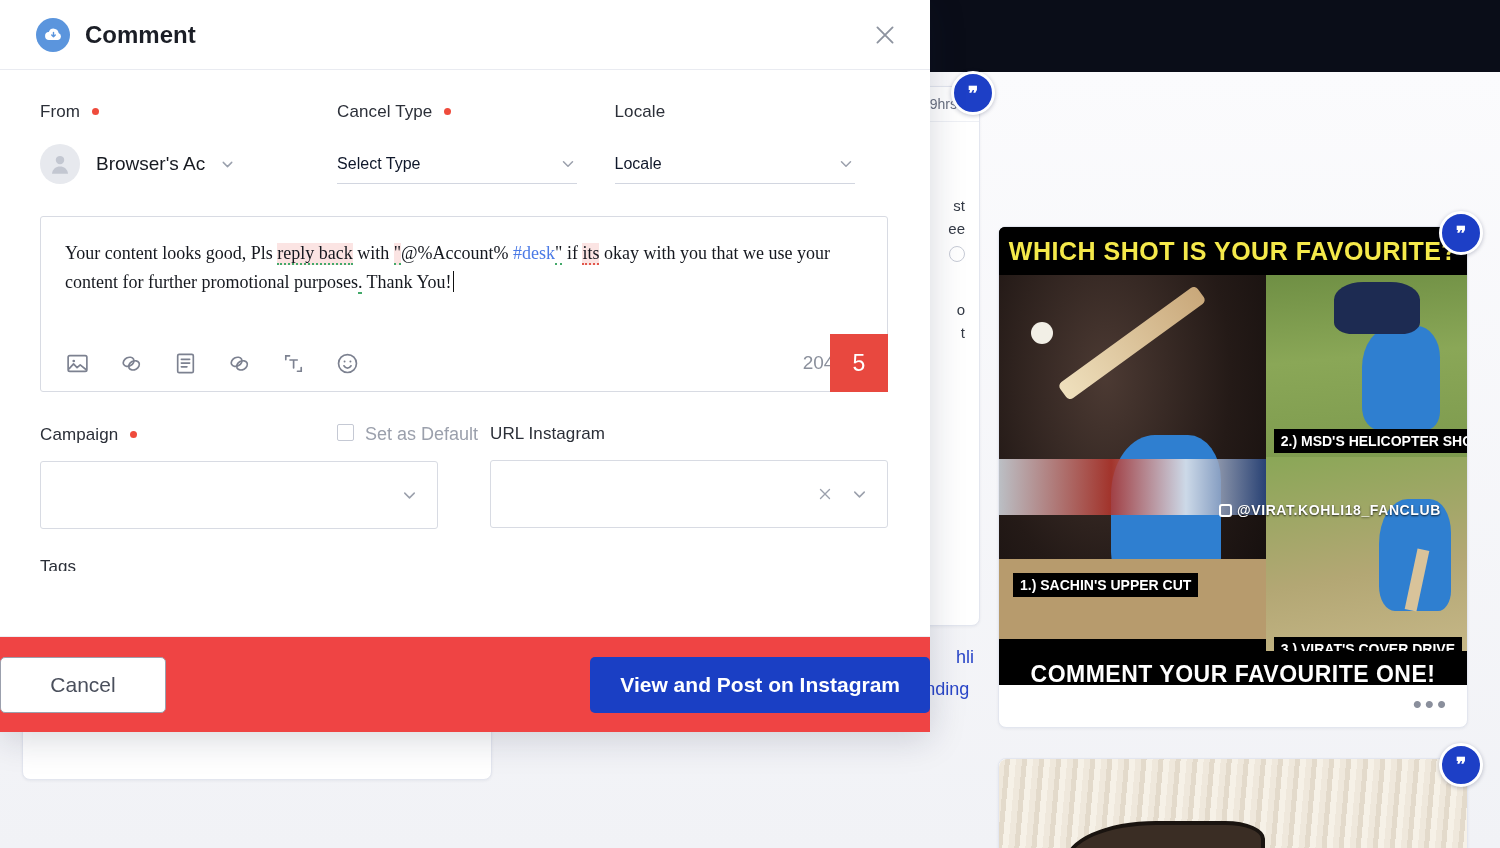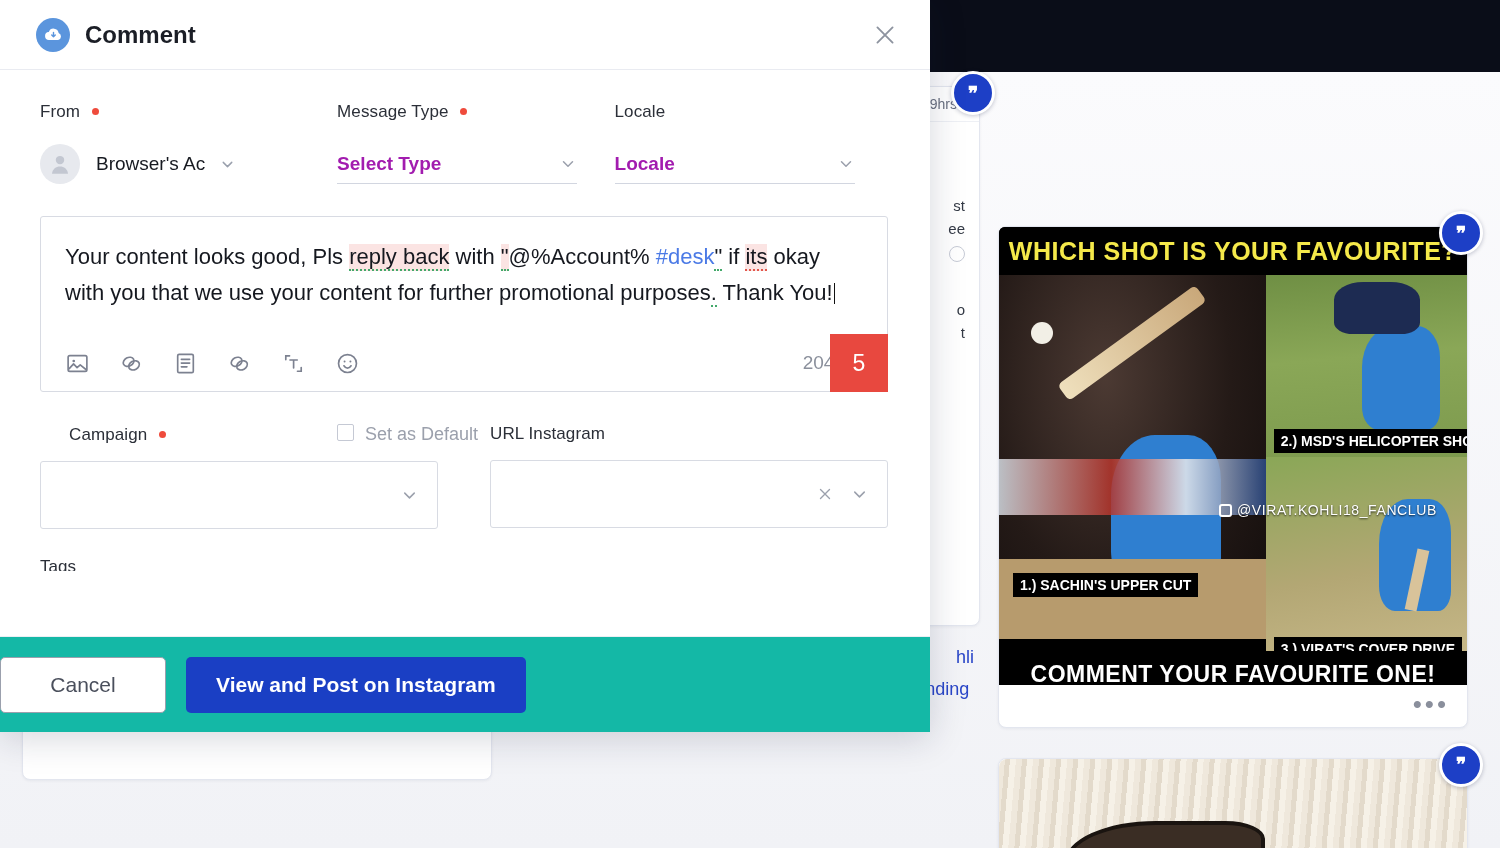--- a/index.html
+++ b/index.html
@@ -69,21 +69,21 @@
   .pane-2 { right:0; top:48px; width:43%; height:182px;
     background: linear-gradient(175deg,#6f8f44 0%, #8aa757 45%, #7d9a4e 100%); }
   .pane-3 { right:0; top:230px; width:43%; height:208px;
     background: linear-gradient(170deg,#8aa757 0%, #b3a774 55%, #c8b98a 100%); }
   .shirt { position:absolute; background:#2f7fd0; border-radius:40% 30% 18% 22%; }
   .pane-label {
     position:absolute; background:#000; color:#fff; font-weight:bold;
     font-size:14px; padding:4px 7px; white-space:nowrap;
   }
   .watermark {
-    position:absolute; left:47%; top:60%; color:#fff; font-size:14px; font-weight:normal;
+    position:absolute; left:47%; top:60%; color:#fff; font-size:14px; font-weight:bold;
     letter-spacing:.6px; text-shadow:0 1px 2px rgba(0,0,0,.8); white-space:nowrap;text-align:center;
   }
   .wm-box { display:inline-block; width:13px;height:13px;border:2px solid #fff;border-radius:3px;
             vertical-align:-2px; margin-right:5px; }
 
   .fur-card { height: 120px; overflow:hidden; border-radius:8px 8px 0 0;
     background: repeating-linear-gradient(95deg,#efe8dc 0 6px,#e3dacb 6px 11px, #f6f1e7 11px 17px); }
   .shoe { position:absolute; left:14%; top:62px; width:200px; height:90px;
     background:#3a2d24; border:4px solid #1a1410; border-radius:46% 20% 40% 55%; }
 
@@ -125,30 +125,30 @@
   .avatar { width: 40px; height: 40px; border-radius: 50%; background: #e7e9ee;
             display:flex; align-items:center; justify-content:center; flex:0 0 40px; }
   .from-name { font-size: 19px; color: #171a21; margin-left: 16px; white-space: nowrap; }
   .caret { color: #9aa0ad; margin-left: 14px; }
 
   .underline-select {
     margin-top: 22px; height: 40px; border-bottom: 1px solid #d2d6e0;
     display: flex; align-items: center; justify-content: space-between;
     width: 240px; cursor: pointer;
   }
-  .underline-select .ph { font-size: 19px; color: #a21caf; font-weight: bold; }
+  .underline-select .ph { font-size: 16px; color: #0f172a; }
 
   
   #editor-wrap {
     margin-top: 32px; width: 848px; border: 1px solid #d8dbe3; border-radius: 3px;
     position: relative; background: #fff;
   }
   #editor-text {
-    padding: 22px 24px 6px 24px; font-size: 22px; line-height: 1.62;
-    color: #15181f; min-height: 118px;
+    padding: 22px 24px 6px 24px; font-size: 18px; line-height: 1.62;
+    color: #15181f; min-height: 118px; font-family: Liberation Serif, serif;
   }
   .sp-red { background: #fbe4e3; }
   .sp-red-u { border-bottom: 2px dotted #e2574c; }
   .sp-grn-u { border-bottom: 2px dotted #43a96a; }
   .tag-blue { color: #4b7ae6; }
   .caret-bar {
     display:inline-block; width:1.5px; height:21px; background:#111;
     vertical-align:-4px; margin-left:1px;
   }
 
@@ -160,41 +160,41 @@
   #char-badge {
     position: absolute; right: -1px; bottom: -1px; width: 58px; height: 58px;
     background: #e8483f; color: #fff; font-size: 23px;
     display: flex; align-items: center; justify-content: center;
   }
 
   
   .row-2 { display: flex; margin-top: 32px; }
   .col-campaign { width: 450px; }
   .col-url { width: 400px; }
-  .campaign-head { display: flex; align-items: center; margin-left: 29px; }
+  .campaign-head { display: flex; align-items: center; }
   .default-check { margin-left: auto; display: flex; align-items: flex-start; gap: 11px; cursor: pointer; padding-right: 12px; }
   .checkbox { width: 17px; height: 17px; border: 1.5px solid #c5c9d4; border-radius: 2px; background:#fff; }
   .check-label { font-size: 18px; color: #9ba0ac; }
   .box-select {
     margin-top: 16px; height: 68px; border: 1px solid #d8dbe3; border-radius: 3px;
     display: flex; align-items: center; justify-content: flex-end;
     padding-right: 18px; gap: 16px; cursor: pointer; background: #fff;
   }
   .box-select.url-box { height: 68px; margin-top: 16px; }
   .sel-ic { color: #9ba0ac; }
 
   #tags-label {
     margin-top: 28px; font-size: 17px; color: #2b2f38;
     height: 14px; overflow: hidden;
   }
 
   #modal-footer {
     flex: 0 0 96px; height: 96px; border-top: 1px solid #eceef3;
-    display: flex; align-items: center; justify-content: flex-start; gap: 20px;
-    background: #14b8a6;
+    display: flex; align-items: center; justify-content: space-between; gap: 20px;
+    background: #ef4444;
   }
   #btn-cancel {
     width: 166px; height: 56px; border: 1px solid #9ba0ad; border-radius: 5px;
     background: #fff; color: #4a4f5c; font-size: 21px; cursor: pointer;
     font-family: "Liberation Sans", sans-serif;
   }
   #btn-post {
     height: 56px; padding: 0 30px; border: none; border-radius: 5px;
     background: #1a3fc4; color: #fff; font-size: 21px; font-weight: bold;
     cursor: pointer; font-family: "Liberation Sans", sans-serif;
@@ -326,21 +326,21 @@
           <div class="caret">
             <svg width="17" height="17" viewBox="0 0 24 24" fill="none" stroke="currentColor" stroke-width="2">
               <path d="M6 9l6 6 6-6" stroke-linecap="round" stroke-linejoin="round"></path>
             </svg>
           </div>
         </div>
       </div>
 
       <div class="col-type">
         <div class="field-label">
-          <span>Message Type</span>
+          <span>Cancel Type</span>
           <span class="req-dot"></span>
         </div>
         <div class="underline-select">
           <span class="ph">Select Type</span>
           <span class="sel-ic">
             <svg width="18" height="18" viewBox="0 0 24 24" fill="none" stroke="currentColor" stroke-width="2">
               <path d="M6 9l6 6 6-6" stroke-linecap="round" stroke-linejoin="round"></path>
             </svg>
           </span>
         </div>

